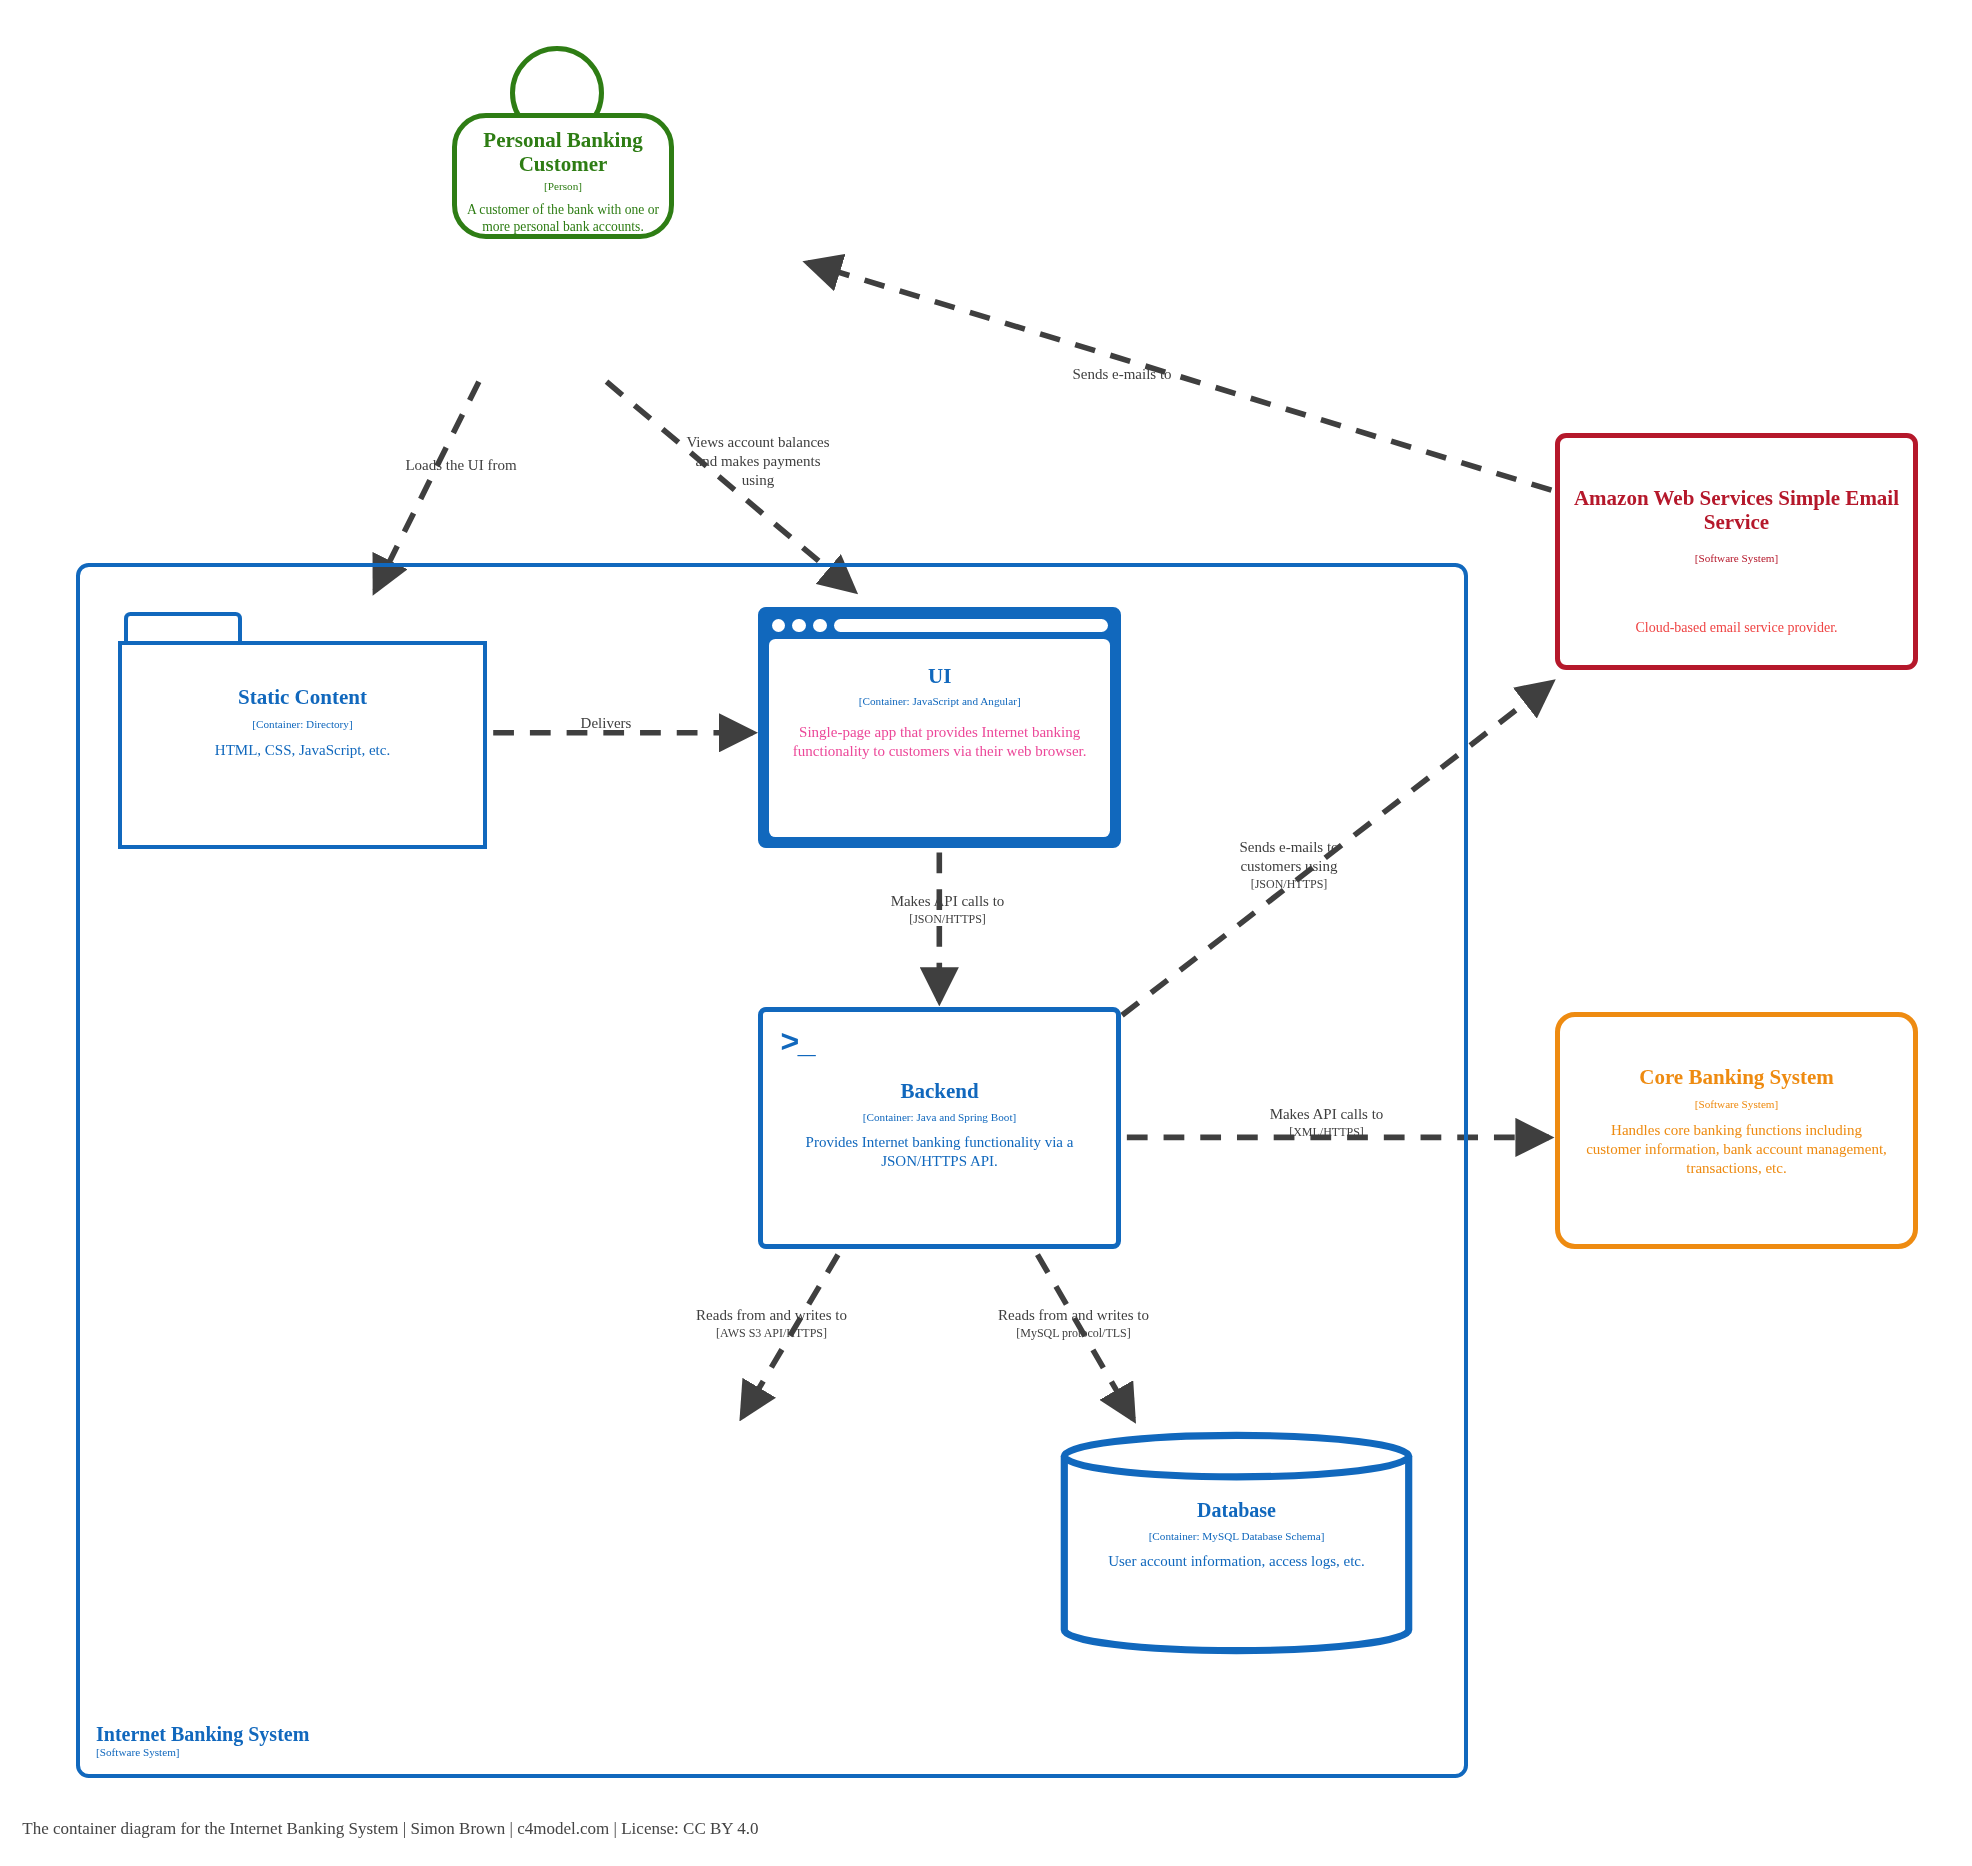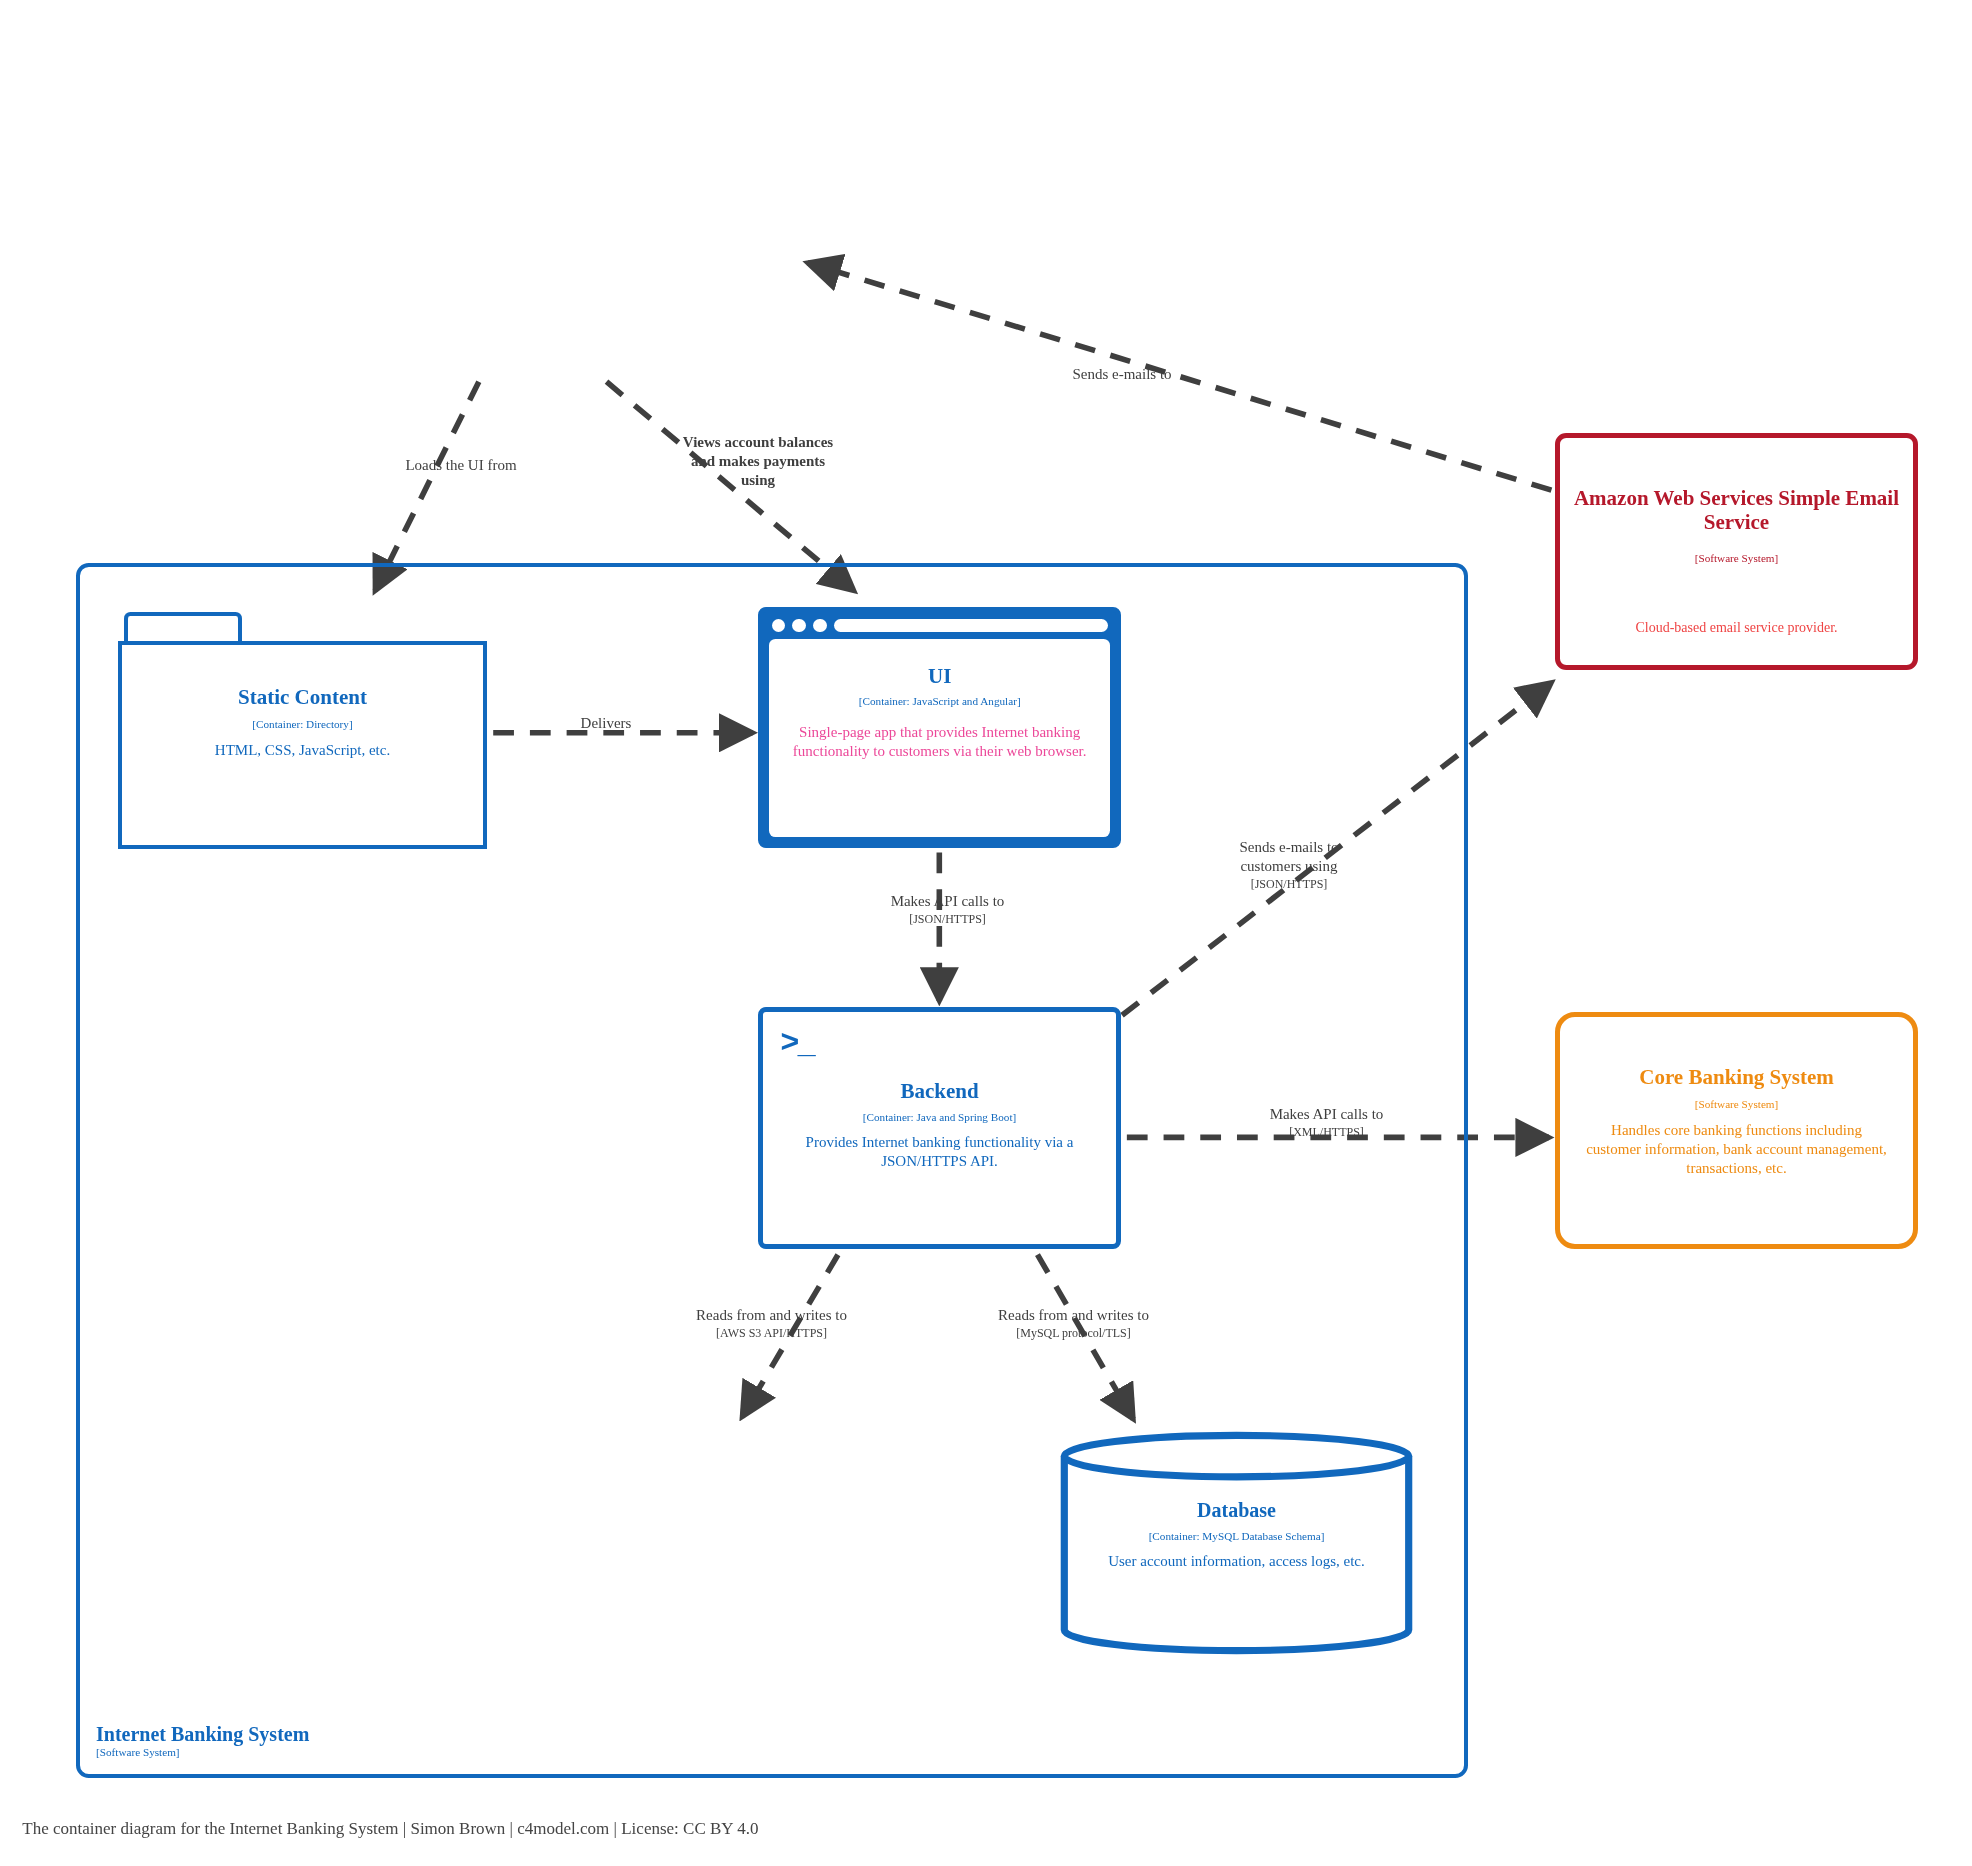--- a/index.html
+++ b/index.html
@@ -242,21 +242,21 @@
     white-space: nowrap;
   }
   .edge-label .e-tech {
     display: block;
     font-size: 12px;
     color: #3F3F3F;
     line-height: 1.4;
   }
 
   #lbl-loads    { left: 389px;  top: 456px;  width: 144px; }
-  #lbl-views    { left: 666px;  top: 433px;  width: 184px; font-weight: bold; }
+  #lbl-views    { left: 666px;  top: 433px;  width: 184px; }
   #lbl-sends1   { left: 1030px; top: 365px;  width: 184px; }
   #lbl-delivers { left: 536px;  top: 714px;  width: 140px; }
   #lbl-makes-api-ui { left: 828px; top: 892px; width: 239px; }
   #lbl-sends2   { left: 1189px; top: 838px; width: 200px; }
   #lbl-makes-api-core { left: 1187px; top: 1105px; width: 279px; }
   #lbl-reads-s3 { left: 648px;  top: 1306px; width: 247px; }
   #lbl-reads-db { left: 950px; top: 1306px; width: 247px; }
 
   
   #caption { position: absolute; left: 22.3px; top: 1813px; }
@@ -303,20 +303,28 @@
     <path d="M 1300 1572 L 1420 1778" stroke="#3F3F3F" stroke-width="7" stroke-dasharray="26 20" fill="none" marker-end="url(#arrow)"></path>
   </svg>
 
   <div class="node" id="system-boundary">
     <div id="boundary-label">
       <div class="bl-name">Internet Banking System</div>
       <div class="bl-tech">[Software System]</div>
     </div>
   </div>
 
+  <div class="node" id="person-wrap">
+    <div id="person-head"></div>
+    <div id="person-body">
+      <div class="node-text n-name">Personal Banking Customer</div>
+      <div class="node-text n-tech">[Person]</div>
+      <div class="node-text n-desc">A customer of the bank with one or more personal bank accounts.</div>
+    </div>
+  </div>
 
   <div class="node" id="static-content">
     <div id="sc-tab"></div>
     <div id="sc-body">
       <div class="node-text n-name">Static Content</div>
       <div class="node-text n-tech">[Container: Directory]</div>
       <div class="node-text n-desc">HTML, CSS, JavaScript, etc.</div>
     </div>
   </div>
 

